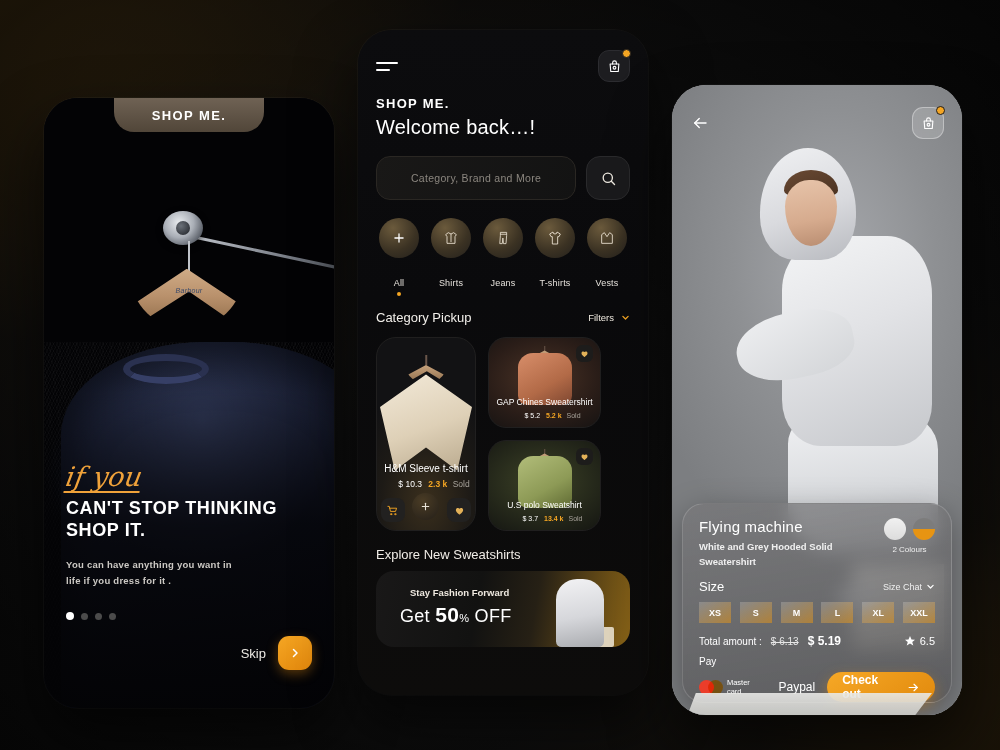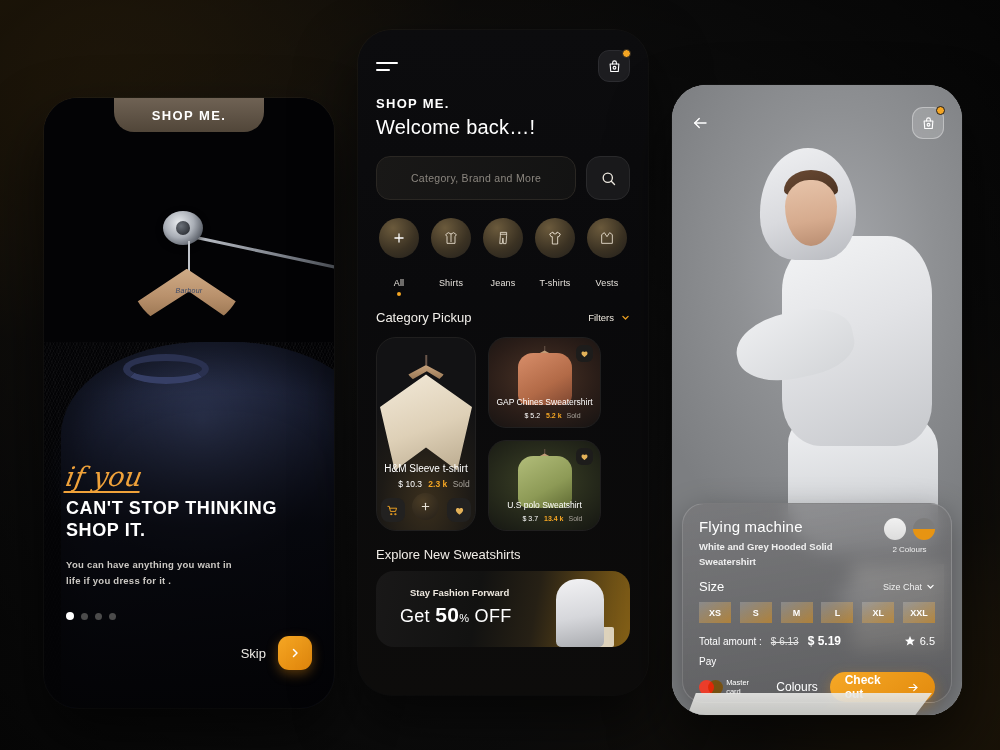--- a/index.html
+++ b/index.html
@@ -653,21 +653,21 @@
     <div class="pay-lbl">Pay</div>
 
     <div class="pay-row">
       <div class="mc">
         <span class="mc-circles">
             <i></i>
             <i></i>
           </span>
         <span class="mc-txt">Master card</span>
       </div>
-      <div class="paypal">Colours</div>
+      <div class="paypal">Paypal</div>
       <div class="checkout">
         <span>Check out</span>
         <svg width="13" height="13" viewBox="0 0 24 24" fill="none" stroke="#fff" stroke-width="2.2" stroke-linecap="round" stroke-linejoin="round">
           <line x1="4" y1="12" x2="19" y2="12"></line>
             <polyline points="13 6 19 12 13 18"></polyline>
           </svg>
       </div>
     </div>
   </div>
 

